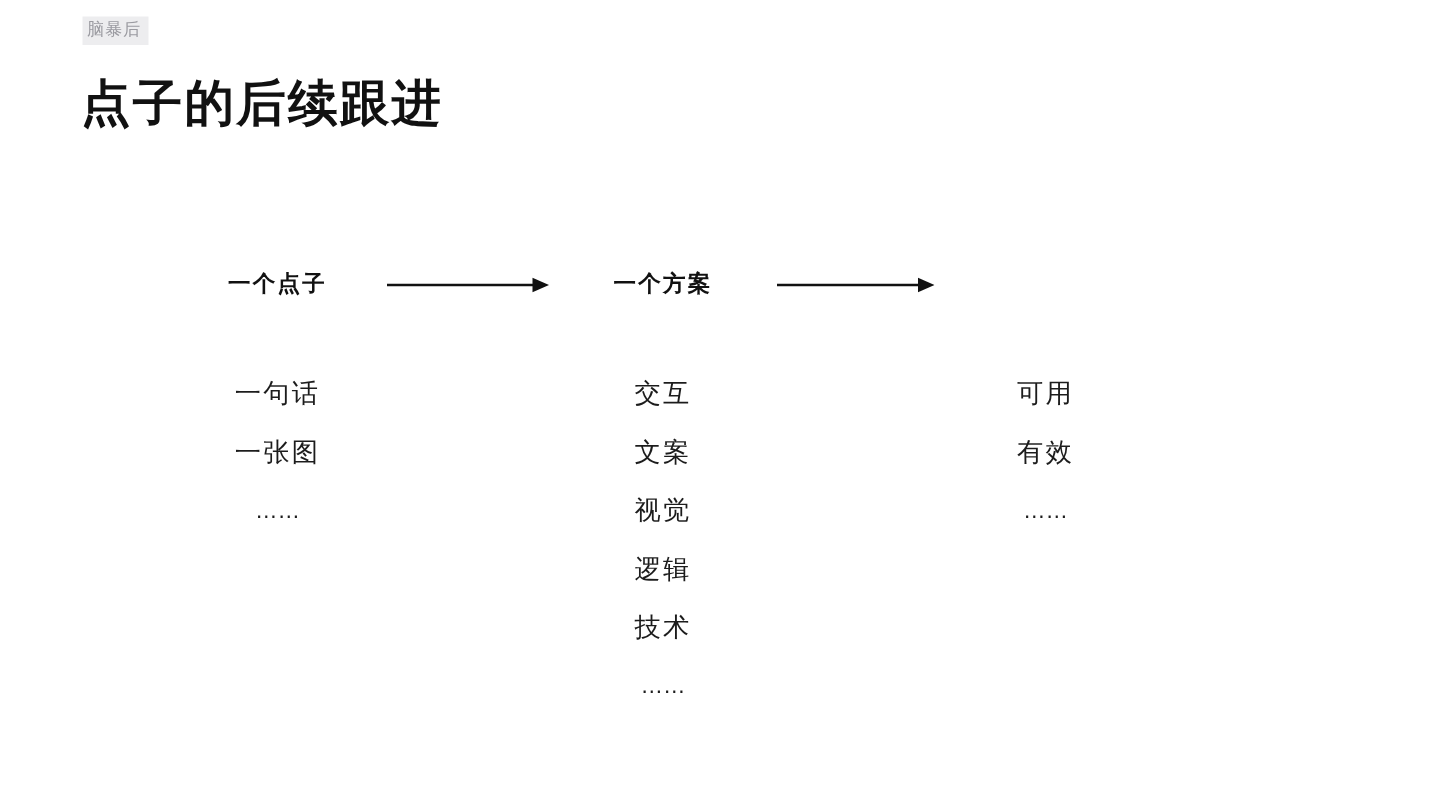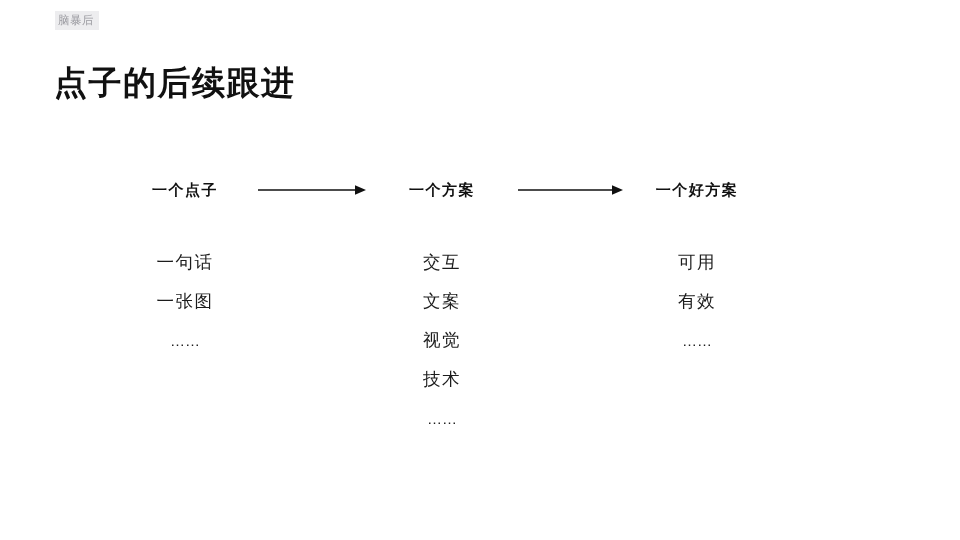--- a/index.html
+++ b/index.html
@@ -34,21 +34,21 @@
     letter-spacing: 0.5px;
     color: #9b9ba1;
     background: #ededef;
     padding: 1px 5px 2px 3px;
     white-space: nowrap;
   }
 
   .page-title {
     position: absolute;
     left: 54px;
-    top: 40px;
+    top: 26px;
     font-size: 33px;
     line-height: 42px;
     font-weight: 700;
     letter-spacing: 1.5px;
     color: #111111;
     white-space: nowrap;
   }
 
   
   .flow {
@@ -139,35 +139,35 @@
 
     <div class="flow-head c2">一个方案</div>
 
     <div class="arrow a2">
       <svg width="105" height="14" viewBox="0 0 105 14" aria-hidden="true">
         <line x1="0" y1="7" x2="96" y2="7" stroke="#111111" stroke-width="1.6"></line>
         <polygon points="94,2.2 105,7 94,11.8" fill="#111111"></polygon>
       </svg>
     </div>
 
-    <div class="flow-head c3">一个好方案</div>
   </div>
 
   <div class="columns">
 
     <div class="col c1">
       <div class="item">一句话</div>
       <div class="item">一张图</div>
       <div class="item ellipsis">……</div>
     </div>
 
     <div class="col c2">
       <div class="item">交互</div>
       <div class="item">文案</div>
       <div class="item">视觉</div>
+      <div class="item">逻辑</div>
       <div class="item">技术</div>
       <div class="item ellipsis">……</div>
     </div>
 
     <div class="col c3">
       <div class="item">可用</div>
       <div class="item">有效</div>
       <div class="item ellipsis">……</div>
     </div>
 

